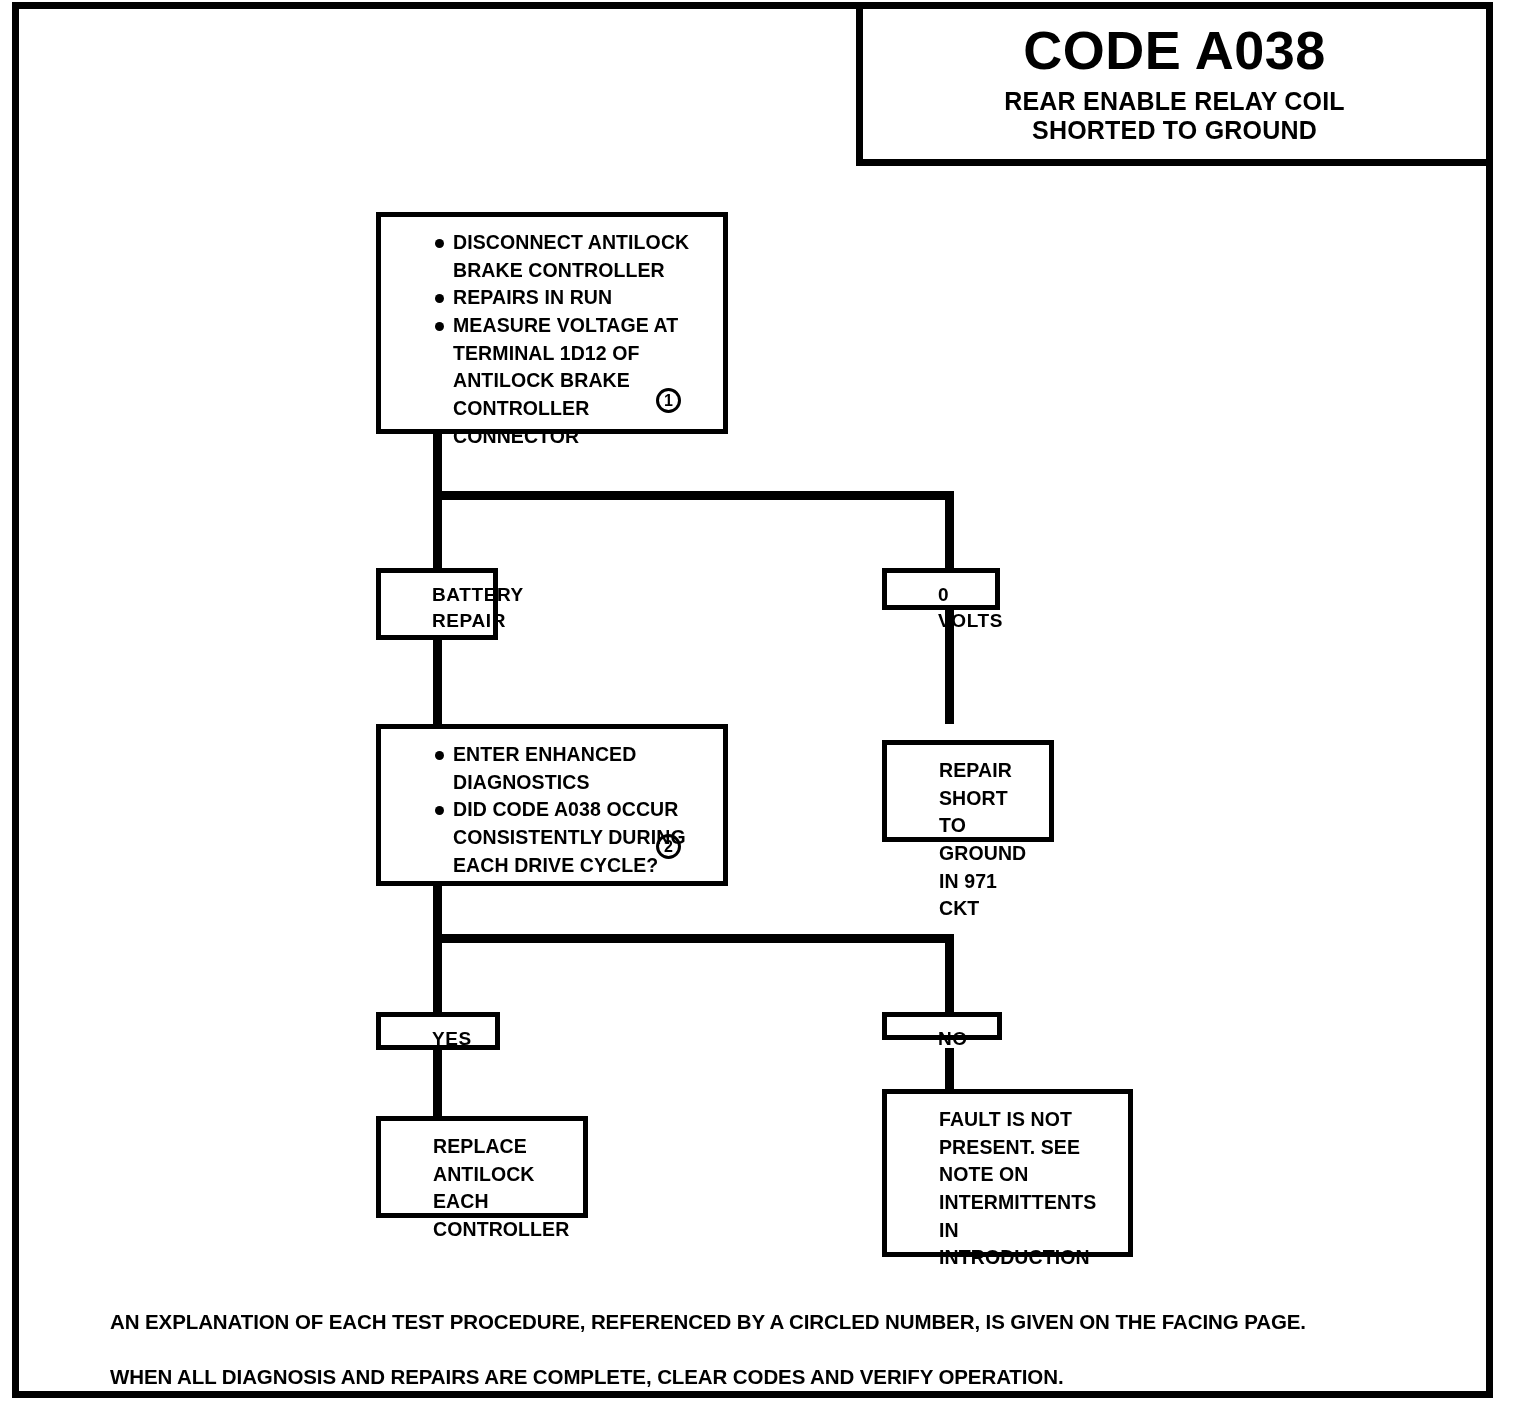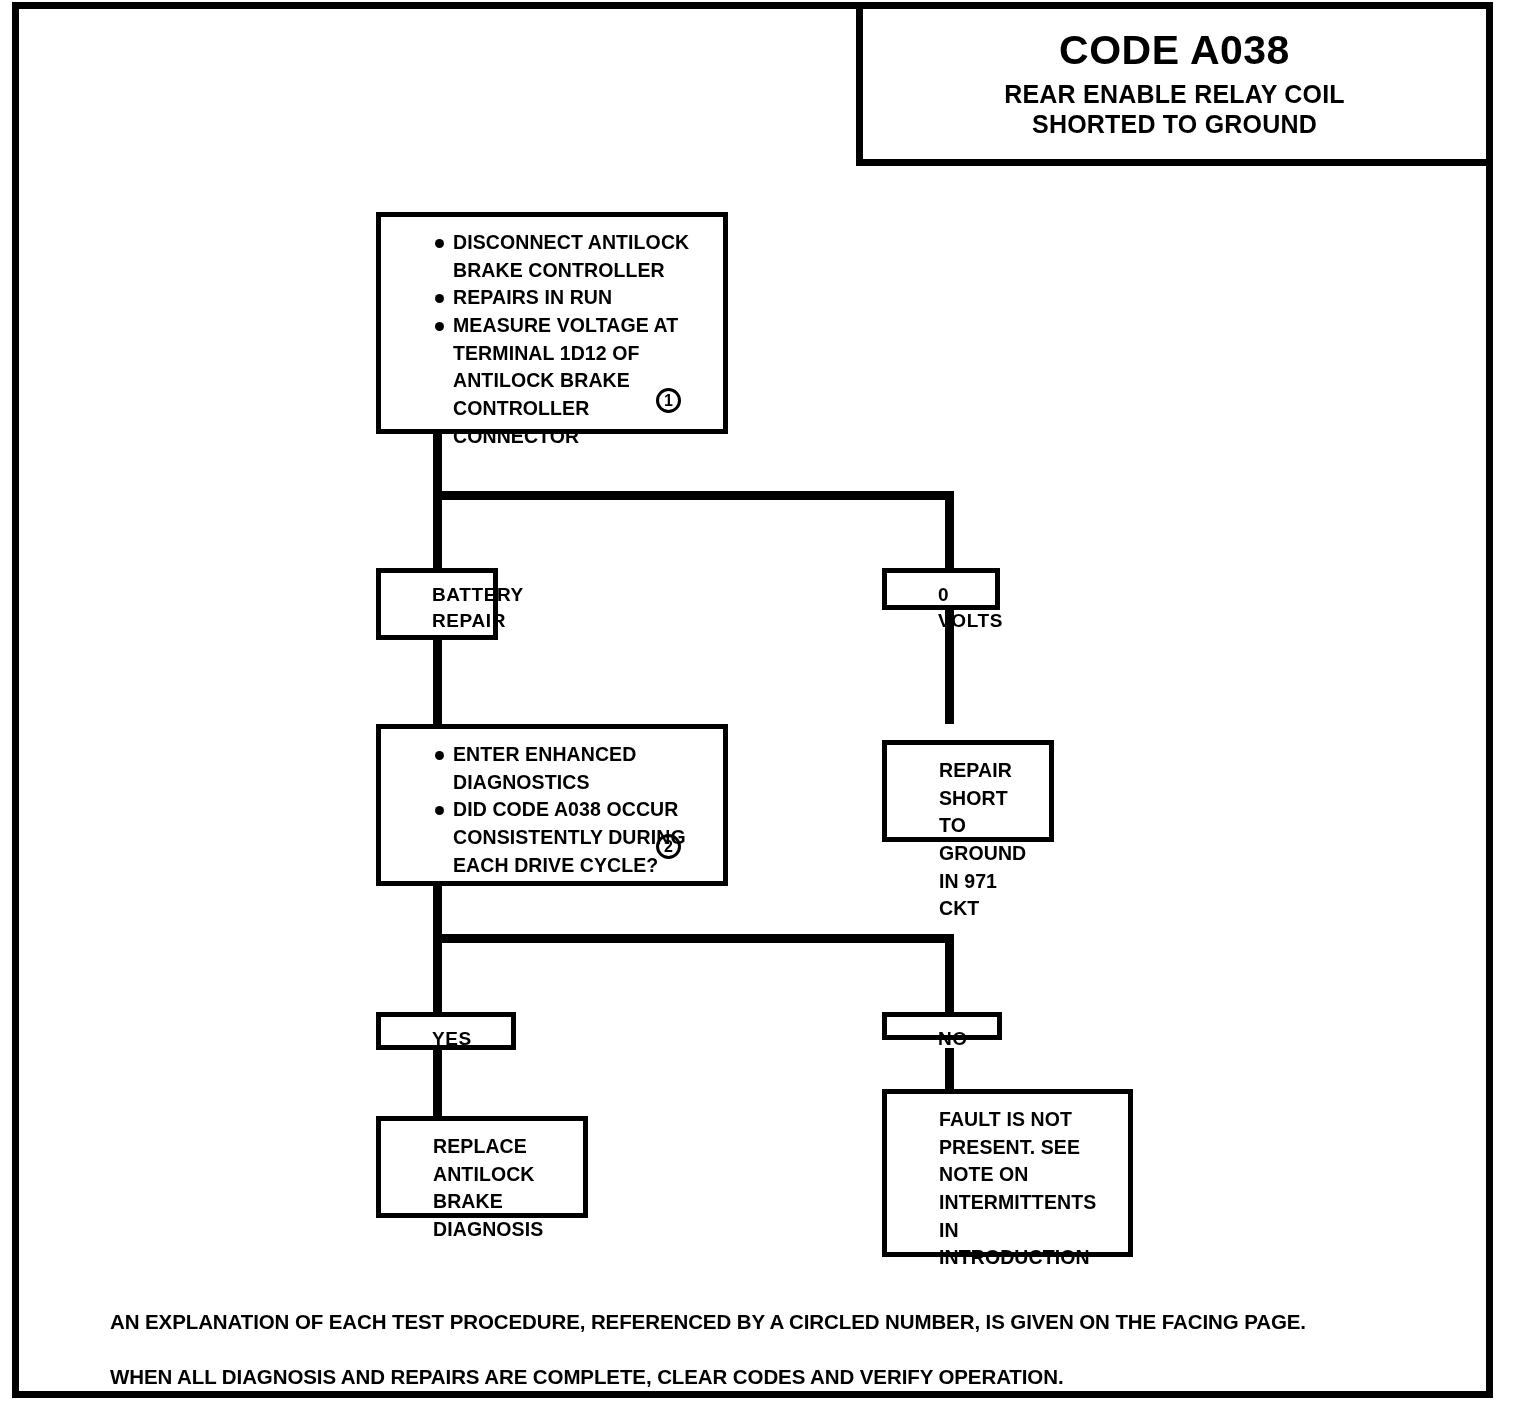--- a/index.html
+++ b/index.html
@@ -38,21 +38,21 @@
     border: 7px solid #000000;
     box-sizing: border-box;
     background: #ffffff;
     display: flex;
     flex-direction: column;
     align-items: center;
     justify-content: center;
     text-align: center;
   }
   #header-code {
-    font-size: 41px;
+    font-size: 54px;
     font-weight: bold;
     letter-spacing: 0.5px;
     line-height: 1.05;
     margin-bottom: 8px;
     color: #000;
   }
   .header-sub-line {
     font-size: 25px;
     font-weight: bold;
     letter-spacing: 0.2px;
@@ -194,30 +194,30 @@
         <li>DID CODE A038 OCCUR CONSISTENTLY DURING EACH DRIVE CYCLE?</li>
       </ul>
     </div>
     <div class="step-ref" style="right:42px; bottom:22px;">2</div>
   </div>
 
   <div class="fbox" style="left:882px; top:740px; width:172px; height:102px;">
     <div class="fbox-inner">REPAIR SHORT TO GROUND IN 971 CKT</div>
   </div>
 
-  <div class="fbox labelbox center" style="left:376px; top:1012px; width:140px; height:38px;">
+  <div class="fbox labelbox center" style="left:376px; top:1012px; width:124px; height:38px;">
     <div class="fbox-inner">YES</div>
   </div>
 
   <div class="fbox labelbox center" style="left:882px; top:1012px; width:120px; height:28px;">
     <div class="fbox-inner">NO</div>
   </div>
 
   <div class="fbox" style="left:376px; top:1116px; width:212px; height:102px;">
-    <div class="fbox-inner">REPLACE ANTILOCK BRAKE DIAGNOSIS</div>
+    <div class="fbox-inner">REPLACE ANTILOCK EACH CONTROLLER</div>
   </div>
 
   <div class="fbox" style="left:882px; top:1089px; width:251px; height:168px;">
     <div class="fbox-inner">FAULT IS NOT PRESENT. SEE NOTE ON INTERMITTENTS IN INTRODUCTION</div>
   </div>
 
   <div class="footnote" style="left:110px; top:1365px;">WHEN ALL DIAGNOSIS AND REPAIRS ARE COMPLETE, CLEAR CODES AND VERIFY OPERATION.</div>
   <div class="footnote" style="left:110px; top:1310px;">AN EXPLANATION OF EACH TEST PROCEDURE, REFERENCED BY A CIRCLED NUMBER,  IS GIVEN ON THE FACING PAGE.</div>
 
 </div>

